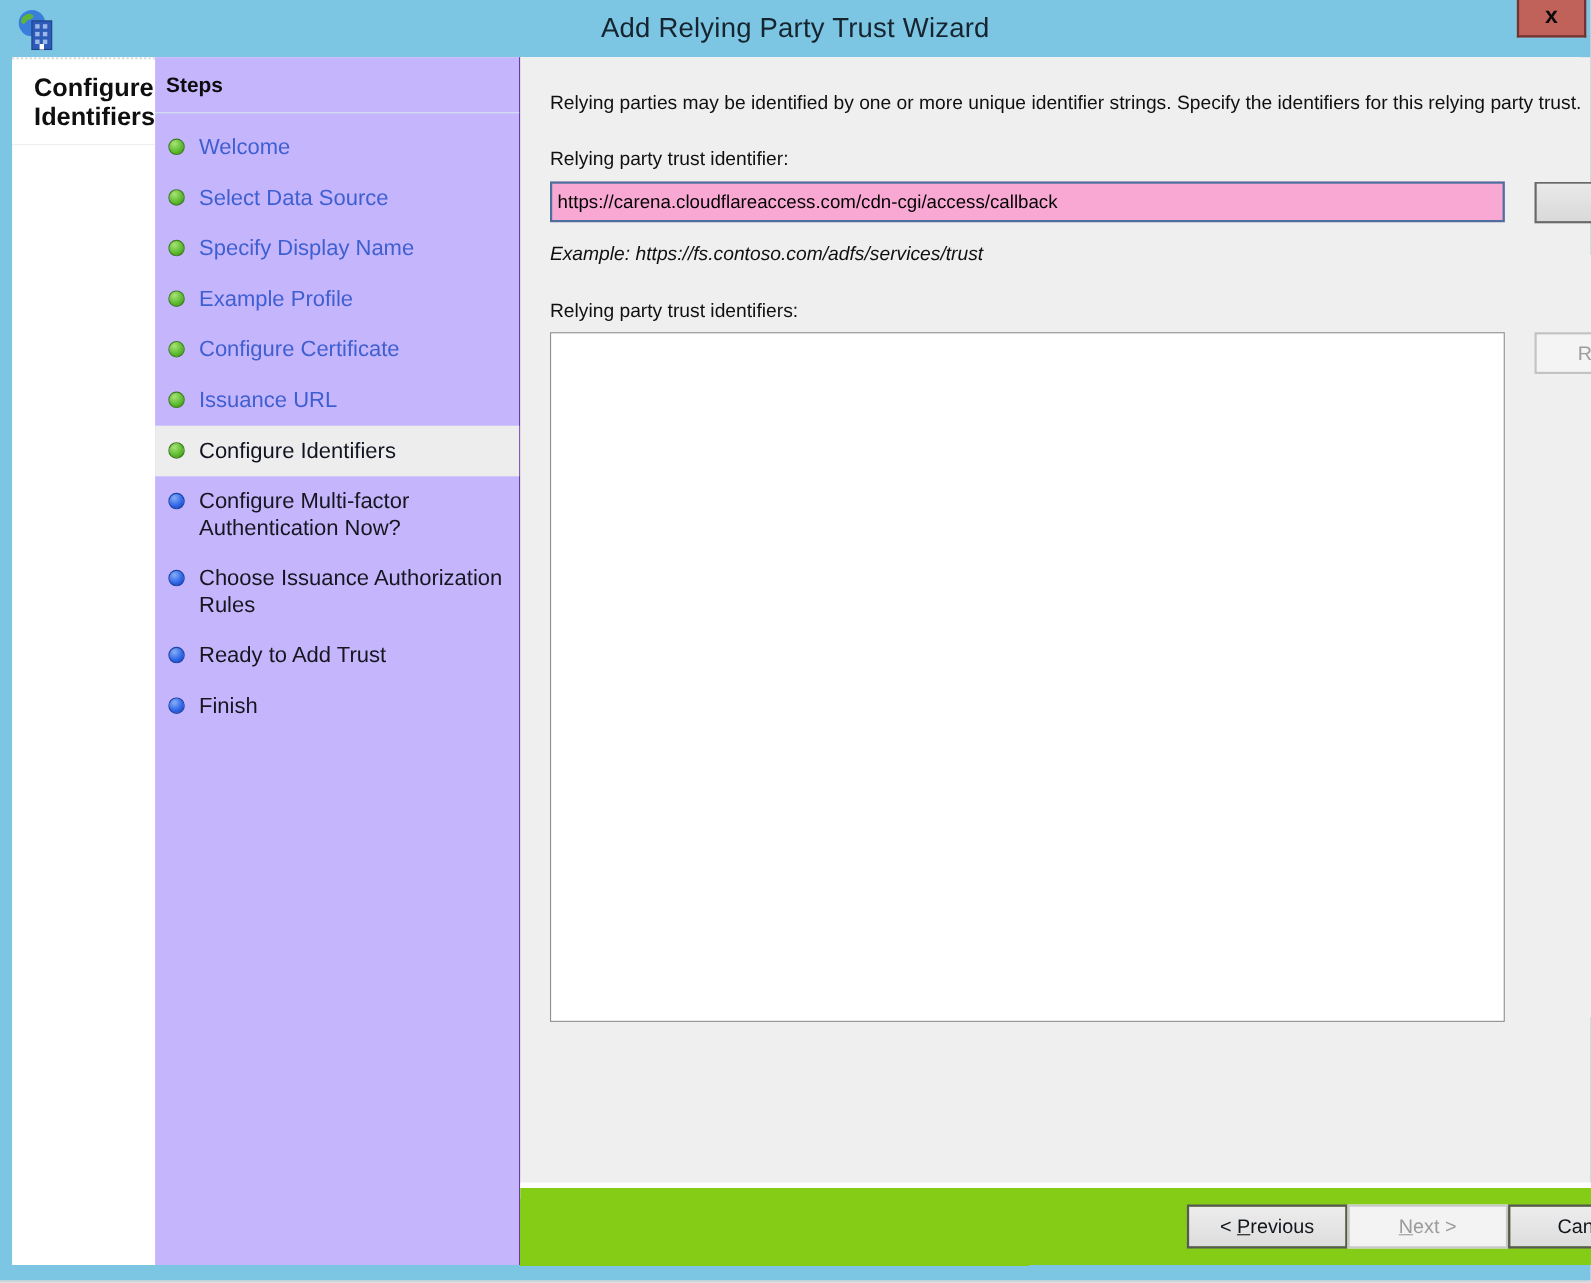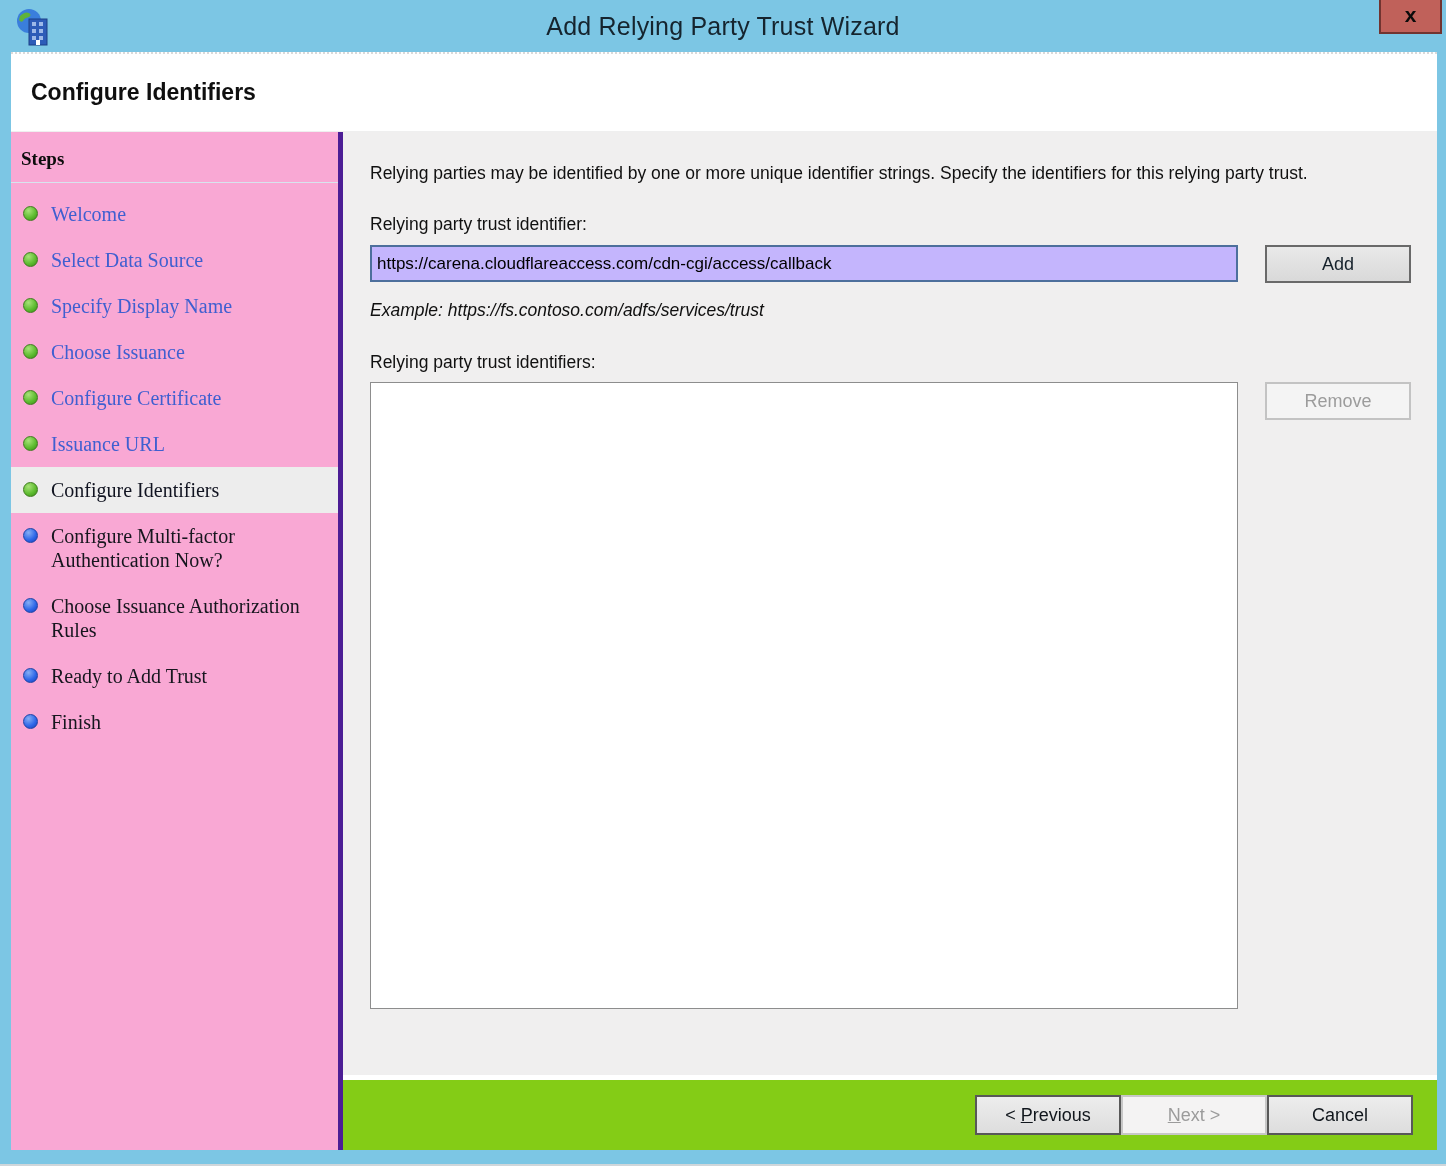--- a/index.html
+++ b/index.html
@@ -13,51 +13,51 @@
   .app-icon{position:absolute;left:14px;top:7px;width:40px;height:40px;}
   .title{font-size:25px;color:#15242e;letter-spacing:.2px;}
   .close-btn{
     position:absolute;top:0;right:4px;width:63px;height:34px;
     background:#c0615a;border:2px solid #713430;border-top:none;
     color:#0b0b0b;font-size:21px;font-weight:bold;line-height:30px;text-align:center;cursor:pointer;
   }
   
   .inner{
     position:absolute;top:52px;left:11px;right:9px;bottom:14px;
-    background:#ffffff;display:flex;flex-direction:column;
+    background:#ffffff;display:flex;flex-direction:row;
   }
   .page-header{
     height:80px;flex:0 0 80px;border-top:2px dotted #d9d9d9;border-bottom:1px solid #efefef;
     display:flex;align-items:center;padding-left:20px;background:#fff;
   }
   .page-header h1{margin:0;font-size:23px;font-weight:bold;color:#0f0f0f;}
   .content-row{flex:1;display:flex;min-height:0;}
   
-  .sidebar{width:332px;flex:0 0 332px;background:#f9a8d4;padding-top:14px;border-right:5px solid #4c1d95;font-family:Liberation Serif, serif;}
+  .sidebar{width:332px;flex:0 0 332px;background:#c4b5fd;padding-top:14px;border-right:1px solid #4c1d95;}
   .steps-heading{
     font-size:19px;font-weight:bold;color:#0d0d0d;margin:0;
     padding:2px 0 12px 10px;border-bottom:1px solid #d8e4ee;
   }
   .steps-list{margin-top:8px;}
   .step{position:relative;padding:11px 14px 11px 40px;font-size:20px;line-height:24px;color:#16161e;}
   .bullet{
     position:absolute;left:12px;top:15px;width:15px;height:15px;border-radius:50%;
   }
   .bullet.green{background:radial-gradient(circle at 35% 28%,#a8e278,#5cbb2e 58%,#3c8a19);border:1px solid #3e7c1d;}
   .bullet.blue{background:radial-gradient(circle at 35% 28%,#86aef4,#2e66e8 58%,#1a41b4);border:1px solid #1c43a6;}
   .step.done{color:#3f5fd0;}
   .step.current{background:#ededed;color:#101320;}
   
   .main-col{flex:1;display:flex;flex-direction:column;background:#f0efef;min-width:0;}
   .main-content{flex:1;padding:28px 0 0 27px;}
   .desc{font-size:17.5px;line-height:27px;color:#101010;max-width:1025px;}
   .field-label{font-size:17.5px;color:#101010;margin-top:27px;}
   .input-row,.list-row{display:flex;align-items:flex-start;margin-top:10px;}
   .id-input{
-    width:868px;height:37px;border:2px solid #4d6f9c;background:#c4b5fd;
+    width:868px;height:37px;border:2px solid #4d6f9c;background:#f9a8d4;
     font-size:17px;font-family:"Liberation Sans",sans-serif;color:#000;padding:0 5px;outline:none;
   }
   .btn{font-family:"Liberation Sans",sans-serif;cursor:pointer;}
   .add-btn{
     margin-left:27px;width:146px;height:38px;font-size:18px;color:#15212b;
     background:linear-gradient(#e9e9e9,#d9d9d9);border:2px solid #696969;
   }
   .example{font-size:17.5px;color:#101010;margin-top:17px;font-style:italic;}
   .list-label{font-size:17.5px;color:#101010;margin-top:31px;}
   .list-row{margin-top:9px;}
@@ -124,21 +124,21 @@
           <div class="step done">
             <span class="bullet green"></span>
             <span>Select Data Source</span>
           </div>
           <div class="step done">
             <span class="bullet green"></span>
             <span>Specify Display Name</span>
           </div>
           <div class="step done">
             <span class="bullet green"></span>
-            <span>Choose Issuance</span>
+            <span>Example Profile</span>
           </div>
           <div class="step done">
             <span class="bullet green"></span>
             <span>Configure Certificate</span>
           </div>
           <div class="step done">
             <span class="bullet green"></span>
             <span>Issuance URL</span>
           </div>
           <div class="step current">

